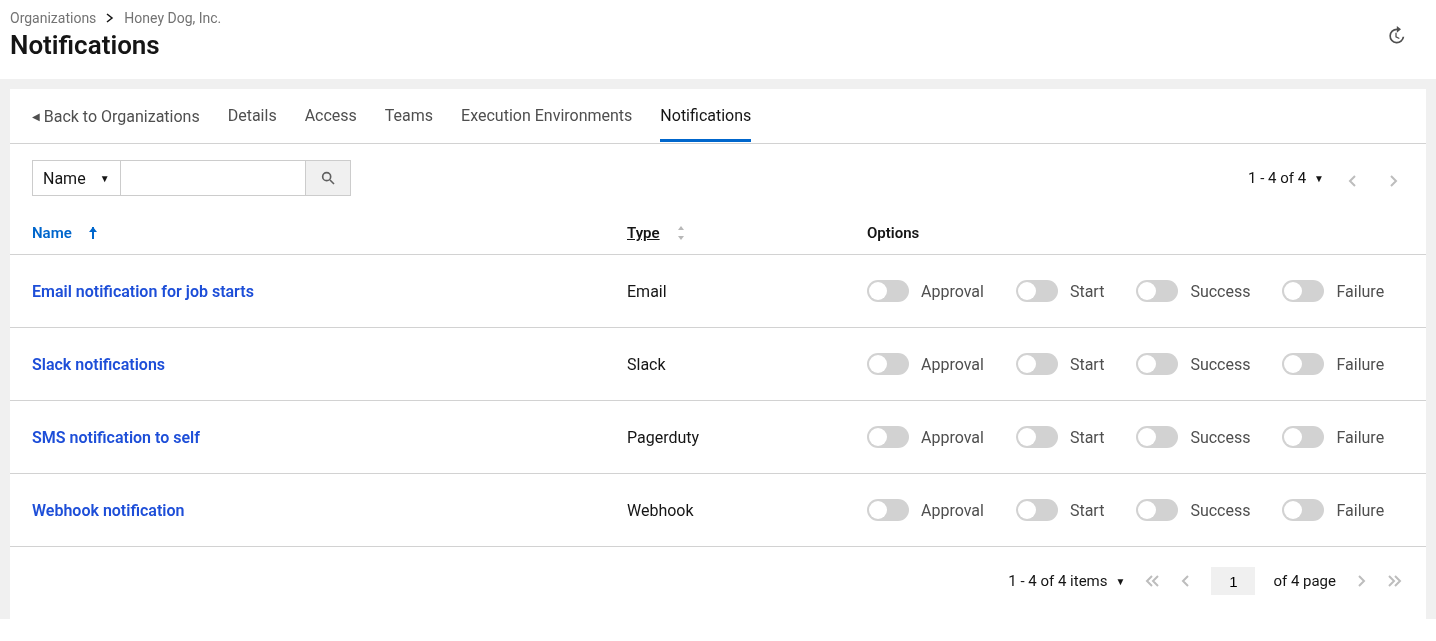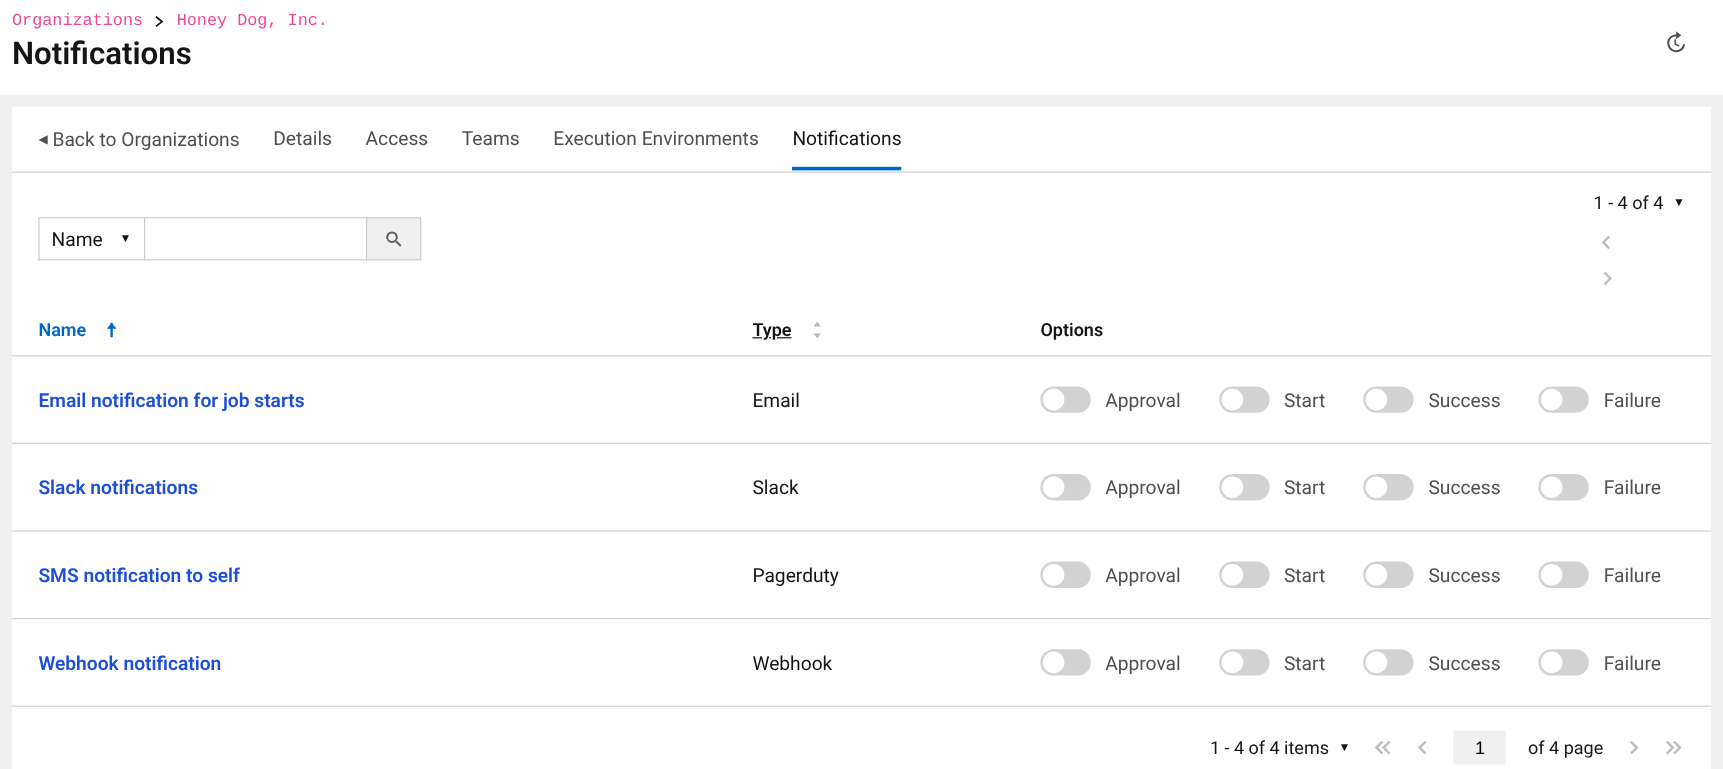--- a/index.html
+++ b/index.html
@@ -12,21 +12,21 @@
   .page-header {
     padding: 10px 10px 18px 10px;
   }
   .breadcrumb {
     display: flex;
     align-items: center;
     gap: 10px;
     font-size: 14px;
     margin-bottom: 4px;
   }
-  .breadcrumb a { color: #ec4899; text-decoration: none; font-family: Liberation Mono, monospace; }
+  .breadcrumb a { color: #737373; text-decoration: none; }
   .breadcrumb .chev { color: #151515; font-size: 12px; }
   .page-title {
     font-size: 26px;
     font-weight: 600;
     color: #151515;
     line-height: 1.2;
   }
   .history-icon {
     position: absolute;
     top: 26px;
@@ -102,24 +102,23 @@
     background: #f0f0f0;
     border: 1px solid #ccc;
     display: flex;
     align-items: center;
     justify-content: center;
     color: #5f5f5f;
     cursor: pointer;
   }
   .toolbar-right {
     display: flex;
-    align-items: flex-start;
+    align-items: flex-end;
     gap: 18px;
     color: #151515;
-    flex-direction: column;
   }
   .range-dd { display:flex; align-items:center; gap:8px; cursor:pointer; font-size:15px;}
   .pager-btn {
     color: #bdbdbd;
     cursor: default;
     font-size: 14px;
     padding: 0 6px;
   }
   .table-head {
     display: flex;

